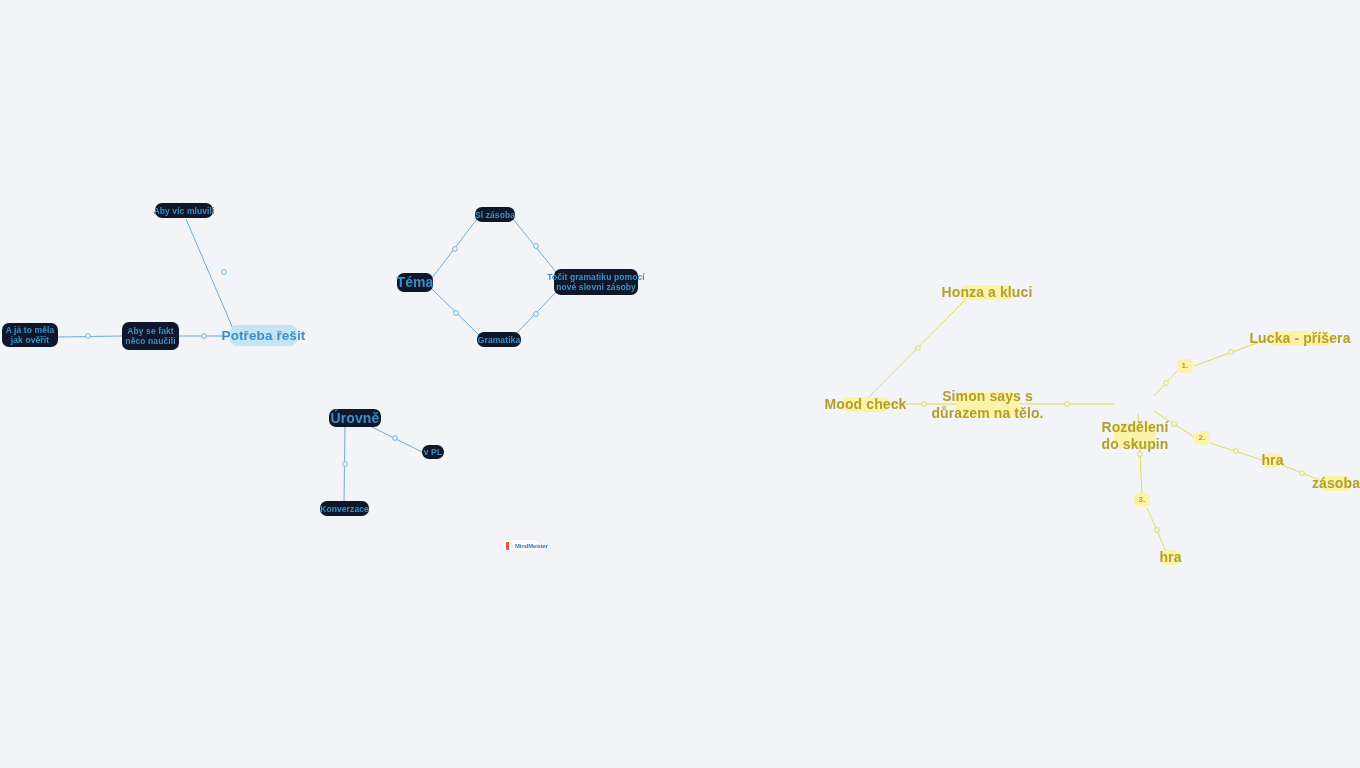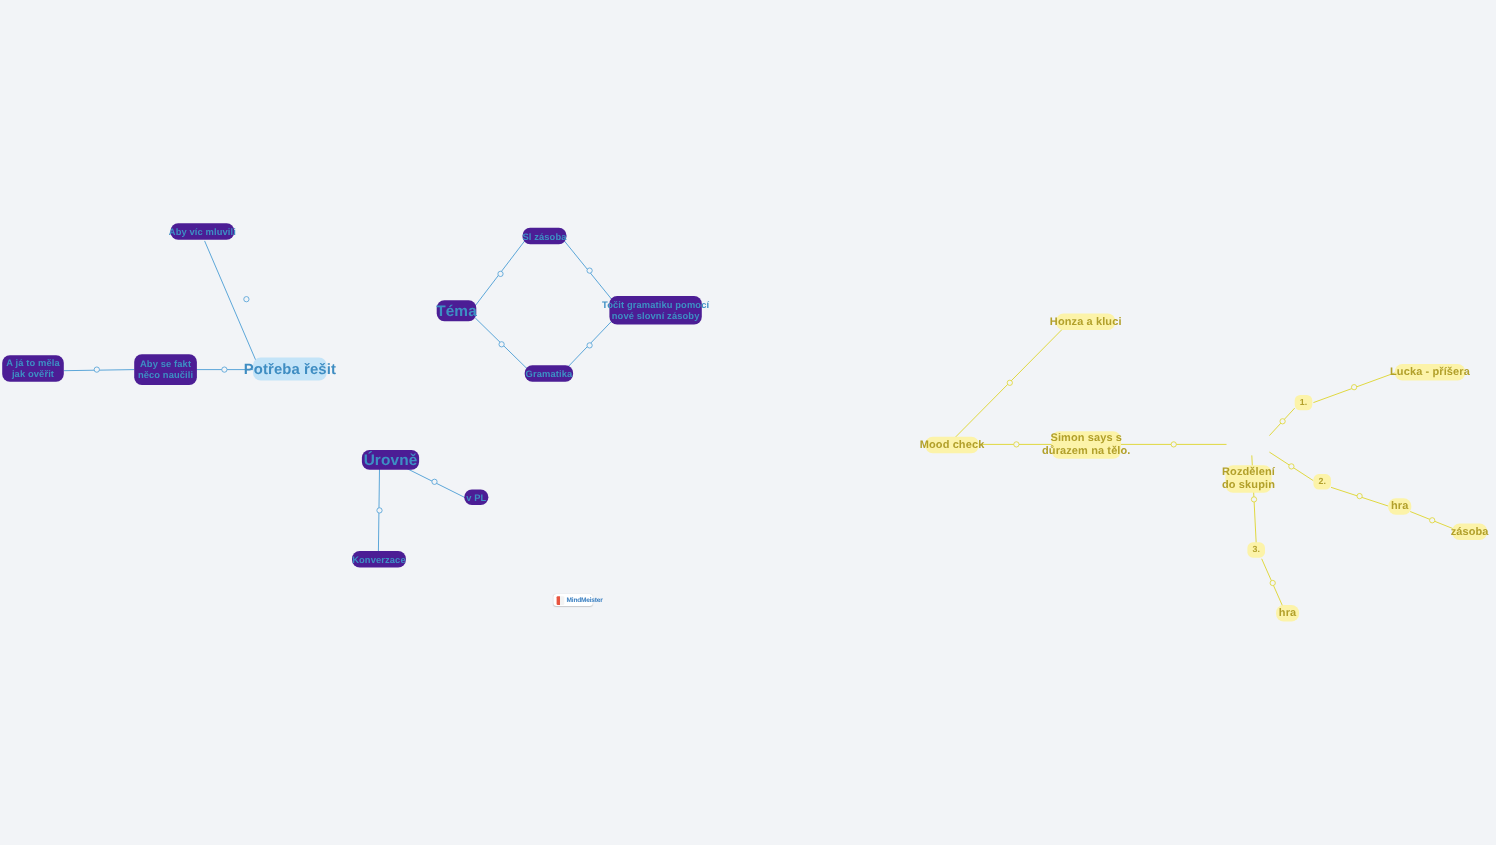--- a/index.html
+++ b/index.html
@@ -39,41 +39,41 @@
     white-space: pre;
     display: flex;
     align-items: center;
     justify-content: center;
     padding: 3px 7px;
     letter-spacing: 0.1px;
     cursor: default;
   }
   
   .node.blue {
-    background: #4c1d95;
+    background: #0f172a;
     color: #3d8fc4;
     font-size: 8.5px;
     font-weight: bold;
   }
   .node.blue.root {
     font-size: 13.5px;
     background: #c4e4f8;
     color: #3f8dc2;
     padding: 4px 10px;
     text-align: right;
   }
   .node.blue.big {
     font-size: 14px;
     padding: 4px 9px;
   }
   
   .node.yellow {
     background: #fcf3a9;
     color: #b2a02b;
-    font-size: 10px;
+    font-size: 14px;
     font-weight: bold;
   }
   .node.yellow.num {
     font-size: 8px;
     border-radius: 5px;
     padding: 3px 5px;
   }
   .logo-badge {
     position: absolute;
     background: #ffffff;

